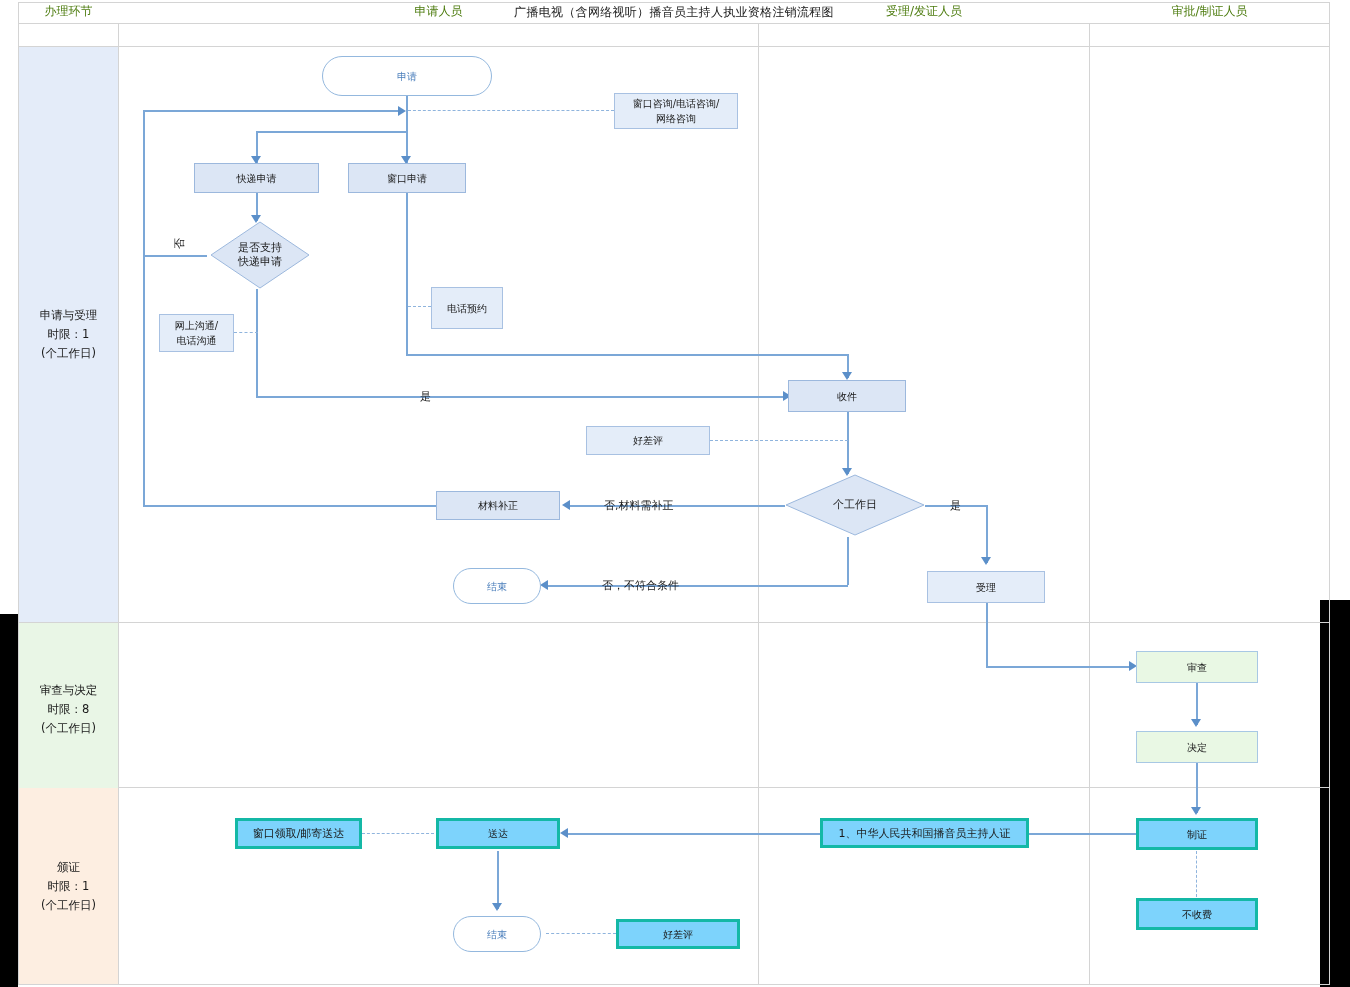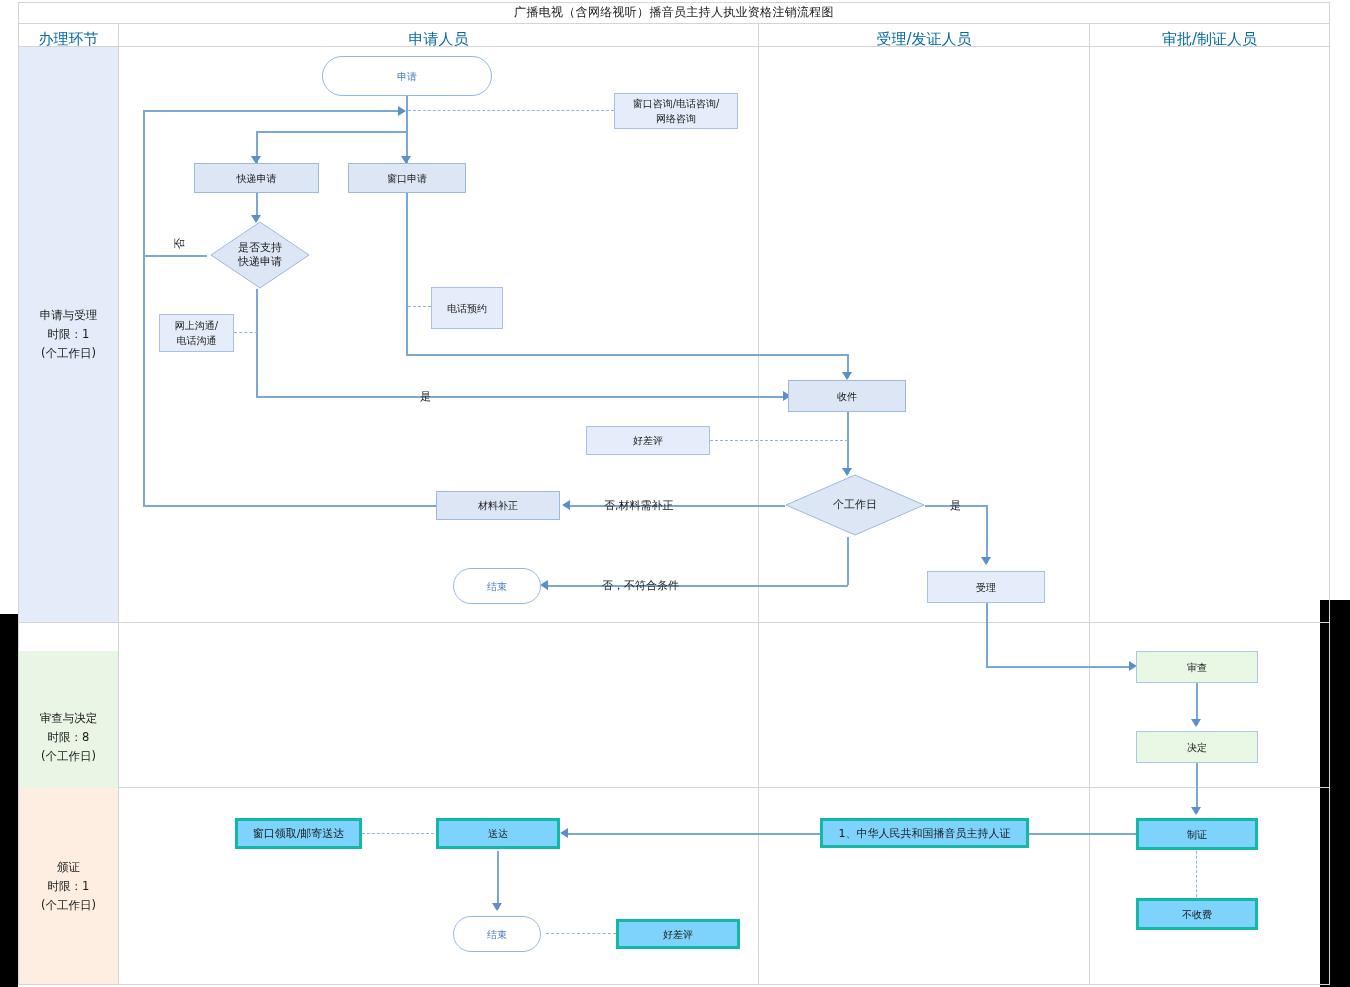--- a/index.html
+++ b/index.html
@@ -12,21 +12,21 @@
   
   .frame{position:absolute;left:18px;top:2px;width:1312px;height:983px;
          border:1px solid #d4d4d4;box-sizing:border-box;}
   .title-cell{position:absolute;left:18px;top:2px;width:1312px;height:22px;
               border-bottom:1px solid #d4d4d4;box-sizing:border-box;
               display:flex;align-items:center;justify-content:center;
               font-size:12px;color:#1a1a1a;letter-spacing:.3px;}
   .hdr-row{position:absolute;left:18px;top:24px;width:1312px;height:23px;
            border-bottom:1px solid #d4d4d4;box-sizing:border-box;}
   .hdr{position:absolute;top:0;height:23px;display:flex;align-items:center;
-       justify-content:center;font-size:15px;color:#0369a1;box-sizing:border-box;margin-top:28px;}
+       justify-content:center;font-size:12px;color:#4d7c0f;box-sizing:border-box;}
   .vline{position:absolute;width:1px;background:#d4d4d4;}
   .hline{position:absolute;height:1px;background:#d4d4d4;}
 
   
   .phase{position:absolute;left:19px;width:99px;display:flex;align-items:center;
          justify-content:center;text-align:center;font-size:11.5px;color:#1a1a1a;
          line-height:19px;box-sizing:border-box;}
   .phase-blue{background:#e4ecf9;}
   .phase-green{background:#e9f6e6;}
   .phase-orange{background:#fdeee1;}
@@ -84,21 +84,21 @@
   <div class="hline" style="left:18px;top:622px;width:1312px;"></div>
   <div class="hline" style="left:18px;top:787px;width:1312px;"></div>
 
   <div class="phase phase-blue" style="top:47px;height:575px;">
     <div>
       <div>申请与受理</div>
       <div>时限：1</div>
       <div>(个工作日)</div>
     </div>
   </div>
-  <div class="phase phase-green" style="top:623px;height:172px;margin-top:28px;">
+  <div class="phase phase-green" style="top:623px;height:172px;">
     <div>
       <div>审查与决定</div>
       <div>时限：8</div>
       <div>(个工作日)</div>
     </div>
   </div>
   <div class="phase phase-orange" style="top:788px;height:196px;">
     <div>
       <div>颁证</div>
       <div>时限：1</div>

